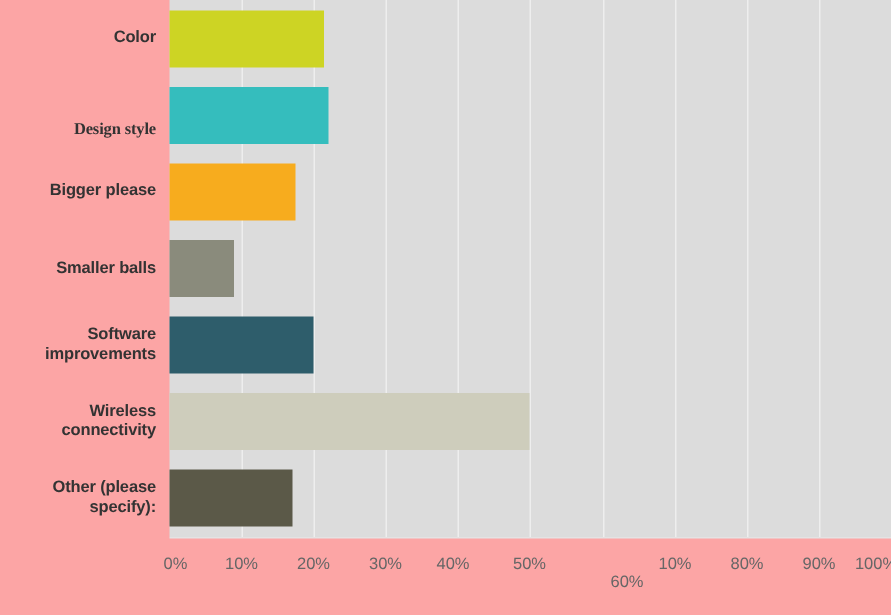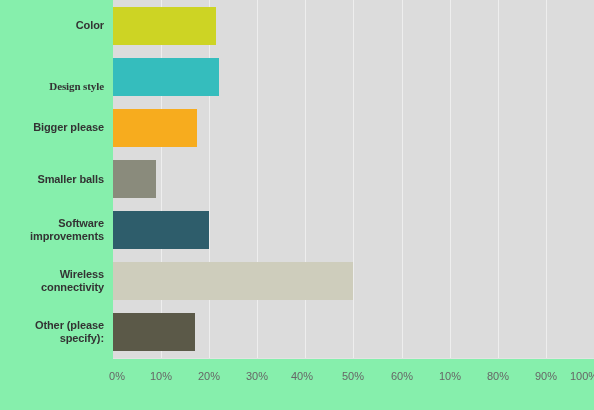--- a/index.html
+++ b/index.html
@@ -11,21 +11,21 @@
     height: 410px;
     background: #eeeeee;
     font-family: "Liberation Sans", sans-serif;
     overflow: hidden;
   }
 
   #chart-root {
     position: relative;
     width: 594px;
     height: 410px;
-    background: #86efac;
+    background: #fca5a5;
   }
 
   
   .label-col {
     position: absolute;
     left: 0;
     top: 0;
     width: 113px;
     height: 358px;
   }
@@ -124,20 +124,20 @@
     </div>
 
   <div class="axis">
     <div class="axis-line"></div>
   <div class="tick-label" style="left: 4px;">0%</div>
       <div class="tick-label" style="left: 48px;">10%</div>
       <div class="tick-label" style="left: 96px;">20%</div>
       <div class="tick-label" style="left: 144px;">30%</div>
       <div class="tick-label" style="left: 189px;">40%</div>
       <div class="tick-label" style="left: 240px;">50%</div>
-      <div class="tick-label" style="left: 289px;">60%</div>
+      <div class="tick-label" style="left: 305px; margin-top: 12px;">60%</div>
       <div class="tick-label" style="left: 337px;">10%</div>
       <div class="tick-label" style="left: 385px;">80%</div>
       <div class="tick-label" style="left: 433px;">90%</div>
       <div class="tick-label" style="left: 471px;">100%</div>
     </div>
 
 </div>
 
 </body></html>

